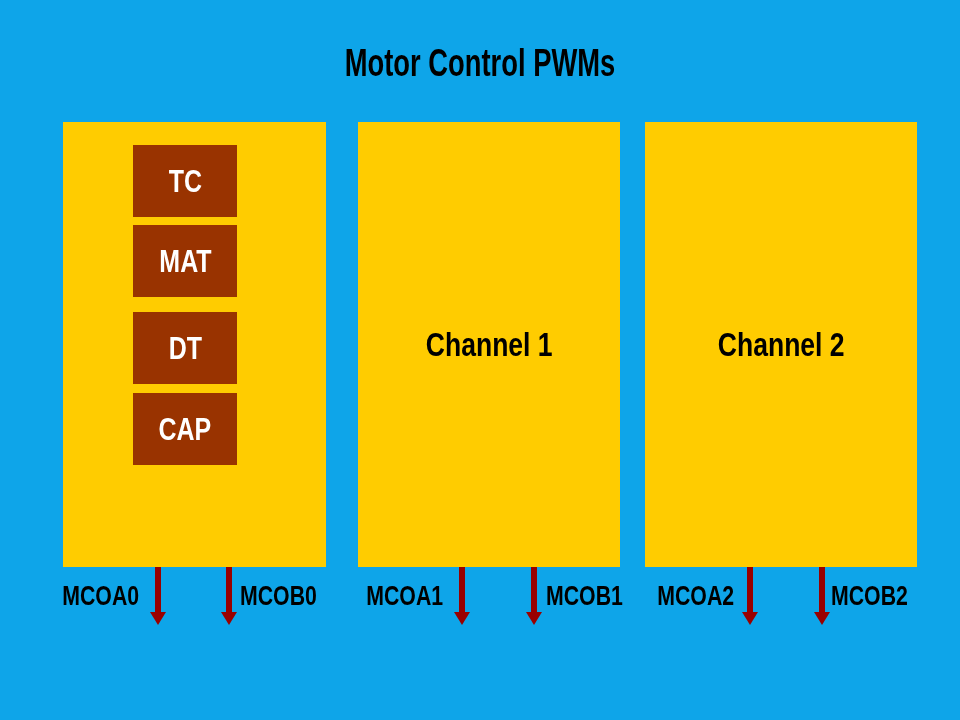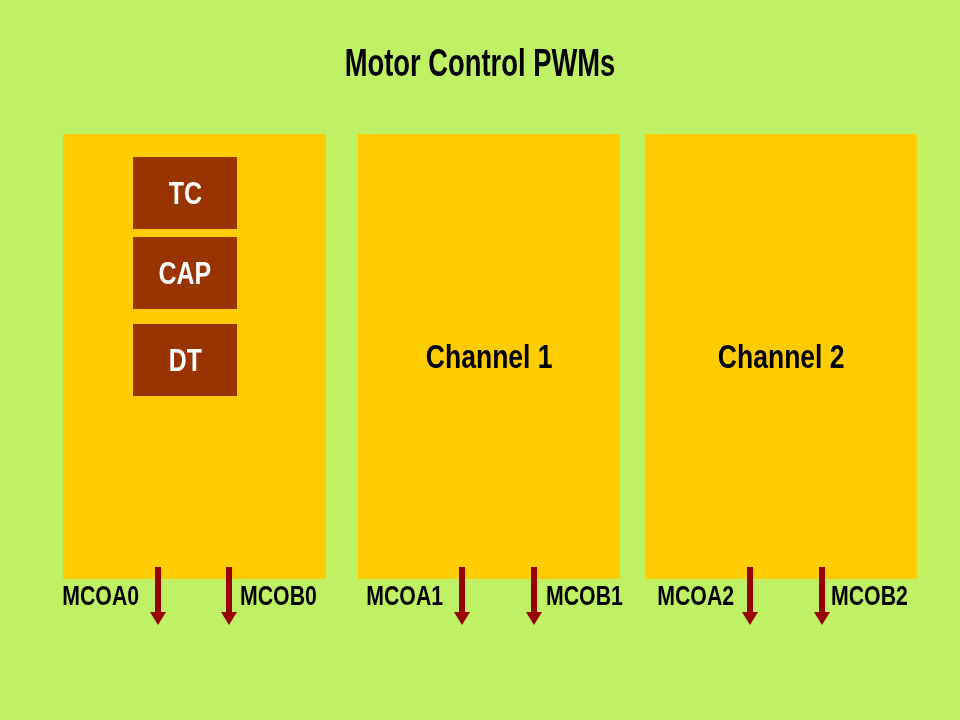--- a/index.html
+++ b/index.html
@@ -6,21 +6,21 @@
   body {
     width: 960px; height: 720px;
     background: #ffffff;
     font-family: "Liberation Sans", sans-serif;
     font-weight: bold;
     overflow: hidden;
   }
   .canvas {
     position: relative;
     width: 960px; height: 720px;
-    background: #bef264;
+    background: #0ea5e9;
   }
 
   
   .title {
     position: absolute;
     left: 0; top: 41px;
     width: 960px;
     text-align: center;
     font-size: 38px;
     line-height: 44px;
@@ -28,21 +28,20 @@
     transform: scaleX(0.72);
     white-space: nowrap;
   }
 
   
   .module {
     position: absolute;
     top: 122px;
     height: 445px;
     background: #FFCC00;
-    margin-top: 12px;
   }
   #module-0 { left: 63px;  width: 263px; }
   #module-1 { left: 358px; width: 262px; }
   #module-2 { left: 645px; width: 272px; }
 
   
   .block {
     position: absolute;
     left: 70px;
     width: 104px;
@@ -132,24 +131,27 @@
 
 <div class="canvas">
 
   <div class="title">Motor Control PWMs</div>
 
   <div class="module" id="module-0">
     <div class="block">
       <span>TC</span>
     </div>
     <div class="block">
-      <span>CAP</span>
+      <span>MAT</span>
     </div>
     <div class="block">
       <span>DT</span>
+    </div>
+    <div class="block">
+      <span>CAP</span>
     </div>
   </div>
 
   <div class="module" id="module-1">
     <div class="channel-caption">
       <span>Channel 1</span>
     </div>
   </div>
 
   <div class="module" id="module-2">

